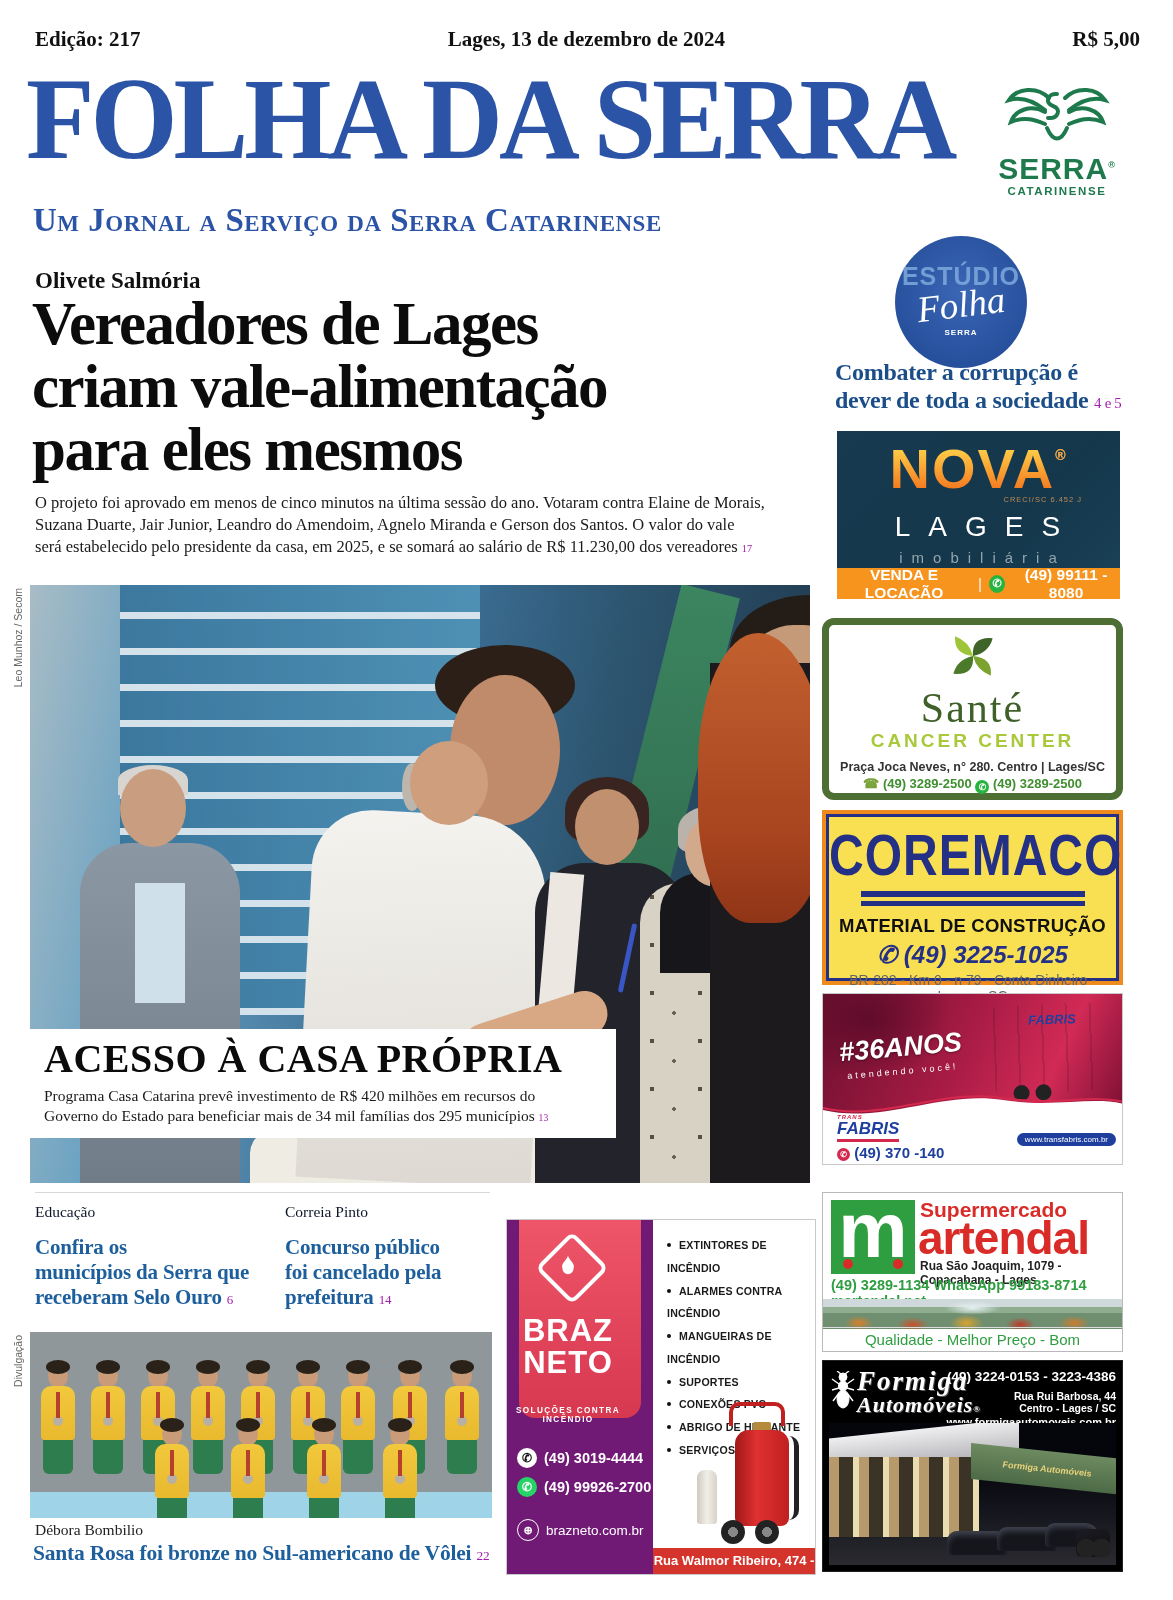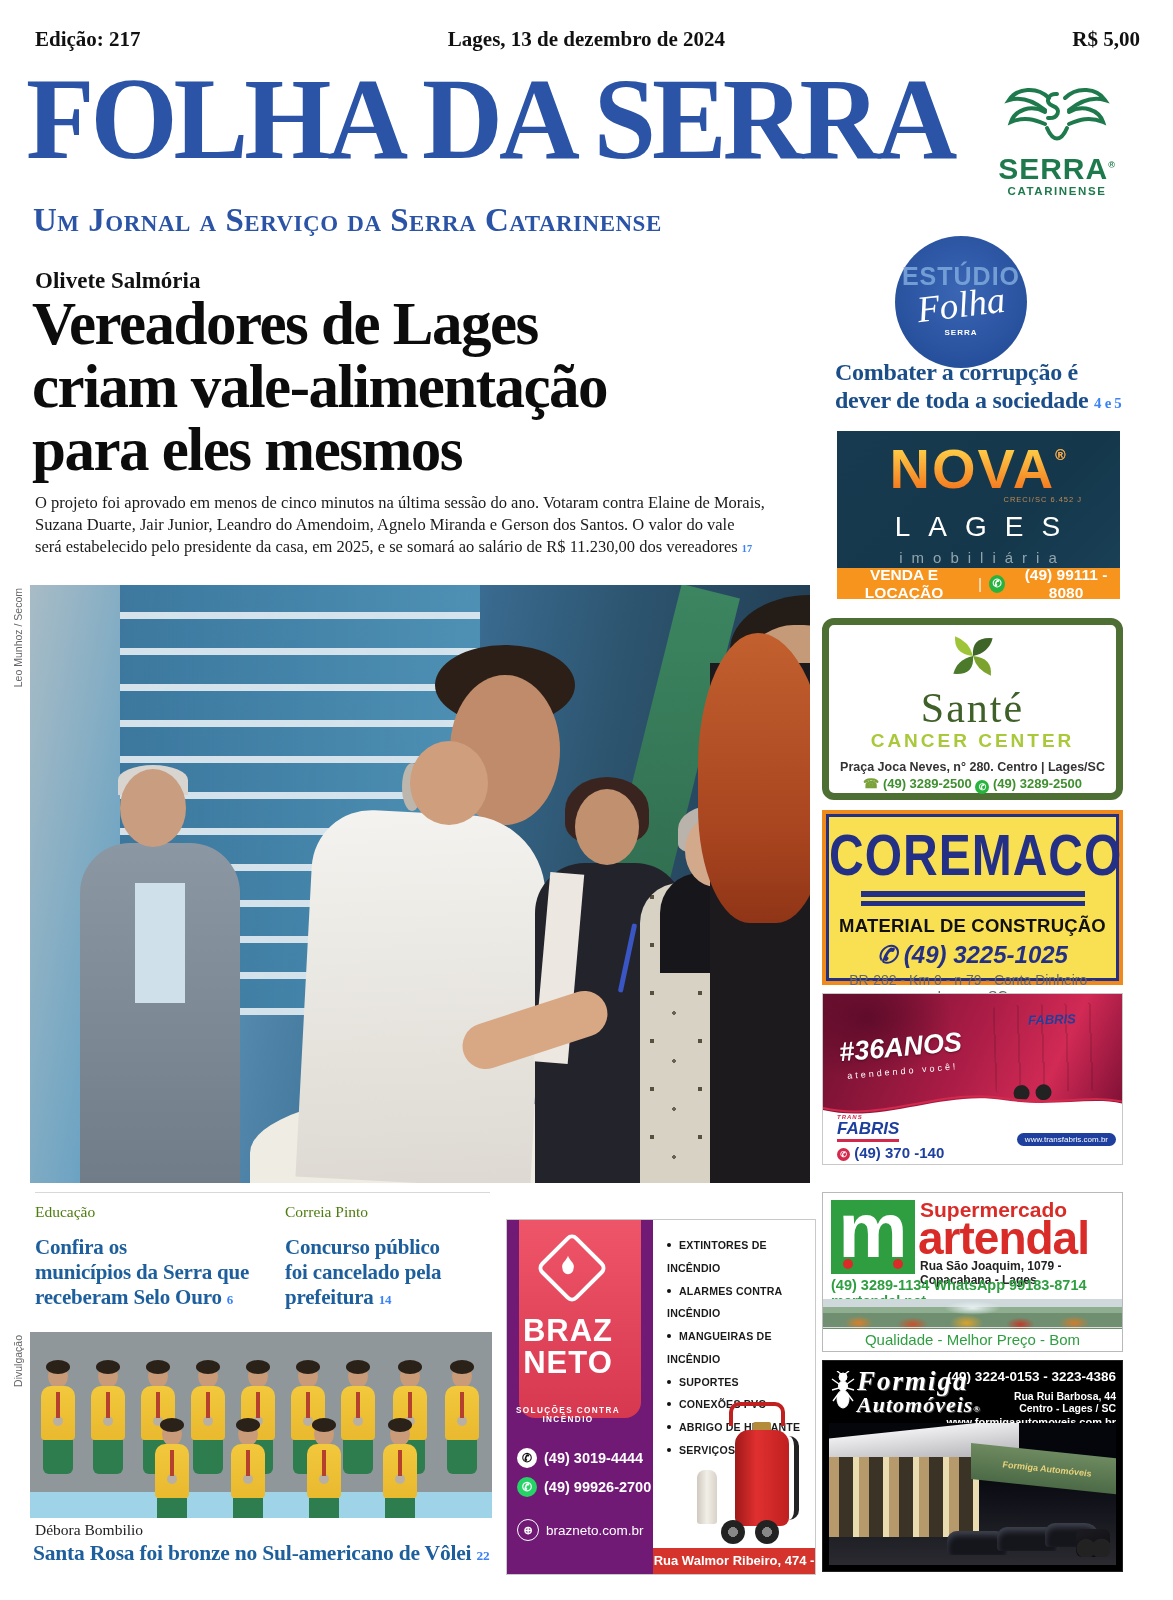--- a/index.html
+++ b/index.html
@@ -1,20 +1,20 @@
 <!DOCTYPE html>
 <html><head>
 <meta charset="utf-8">
 <style>
   html,body{margin:0;padding:0;background:#e8e8e8;}
   .page{position:relative;width:1173px;height:1600px;margin:0 auto;background:#fff;
         font-family:"Liberation Serif",serif;color:#111;overflow:hidden;}
   .abs{position:absolute;}
   .prelines{white-space:pre-line;}
-  .pageref{color:#3b82f6;font-size:0.62em;font-weight:700;}
+  .pageref{color:#a21caf;font-size:0.62em;font-weight:400;}
 
   
   .edition{left:35px;top:27px;font-size:21px;font-weight:700;}
   .dateline{left:0;top:27px;width:1173px;text-align:center;font-size:21px;font-weight:700;}
   .price{right:33px;top:27px;font-size:21px;font-weight:700;}
 
   
   .mast-title{left:26px;top:60px;font-size:112px;line-height:1;font-weight:700;color:#2b54a7;
               letter-spacing:-4px;transform:scaleY(1.04);transform-origin:top left;}
   .mast-tag{left:33px;top:202px;font-size:33px;font-weight:700;color:#2b54a7;font-variant:small-caps;letter-spacing:.5px;}
@@ -186,21 +186,21 @@
   .pm-red-hair{position:absolute;left:668px;bottom:260px;width:130px;height:290px;border-radius:46% 54% 40% 40%;background:linear-gradient(180deg,#c2602f,#a8441f 70%,#8f3517);}
   .pm-pen{position:absolute;left:595px;bottom:190px;width:5px;height:70px;background:#3a56c4;transform:rotate(12deg);border-radius:2px;}
   .pm-table{position:absolute;left:220px;bottom:-30px;width:360px;height:120px;border-radius:50% 50% 0 0;background:#efece4;}
   .pm-caption{position:absolute;left:0;bottom:45px;width:586px;background:#fff;box-sizing:border-box;padding:9px 16px 12px 14px;}
   .pm-caption .t{font-size:40px;font-weight:700;letter-spacing:.5px;line-height:1.05;color:#0b0b0b;}
   .pm-caption .s{margin-top:6px;font-size:15.5px;line-height:1.3;color:#1a1a1a;}
   .vcredit{position:absolute;writing-mode:vertical-rl;transform:rotate(180deg);font-family:"Liberation Sans",sans-serif;font-size:10.5px;color:#666;}
 
   
   .teaser{border-top:1px solid #d8d8d8;padding-top:10px;}
-  .teaser .k{font-size:15.5px;color:#4d7c0f;}
+  .teaser .k{font-size:15.5px;color:#0f172a;}
   .teaser .h{margin-top:14px;font-size:21px;line-height:1.2;font-weight:700;color:#1d5e9c;letter-spacing:-.2px;}
   .t1{left:35px;top:1192px;width:252px;}
   .t2{left:285px;top:1192px;width:205px;}
   .t3k{left:35px;top:1521px;font-size:15.5px;color:#222;}
   .t3h{left:33px;top:1541px;width:490px;font-size:21.5px;font-weight:700;color:#1d5e9c;letter-spacing:-.2px;}
 
   
   .volei{left:30px;top:1332px;width:462px;height:186px;overflow:hidden;
      background:linear-gradient(180deg,#90979a 0 86%,#9fd4e8 86% 100%);}
   .vb{position:absolute;width:44px;}
@@ -443,20 +443,25 @@
     <div class="pm-woman-dark-hair"></div>
     <div class="pm-woman-dark-head"></div>
     <div class="pm-elder"></div>
     <div class="pm-elder-top"></div>
     <div class="pm-elder-hair"></div>
     <div class="pm-elder-head"></div>
     <div class="pm-red"></div>
     <div class="pm-red-hair"></div>
     <div class="pm-gov-arm"></div>
     <div class="pm-pen"></div>
+    <div class="pm-caption">
+      <div class="t">ACESSO À CASA PRÓPRIA</div>
+      <div class="s"><span class="prelines">Programa Casa Catarina prevê investimento de R$ 420 milhões em recursos do
+Governo do Estado para beneficiar mais de 34 mil famílias dos 295 municípios</span> <span class="pageref">13</span></div>
+    </div>
   </div>
   <div class="abs vcredit" style="left:12px;top:588px">Leo Munhoz / Secom</div>
 
   <div class="abs teaser t1">
     <div class="k">Educação</div>
     <div class="h"><span class="prelines">Confira os
 municípios da Serra que
 receberam Selo Ouro</span> <span class="pageref">6</span></div>
   </div>
   <div class="abs teaser t2">

